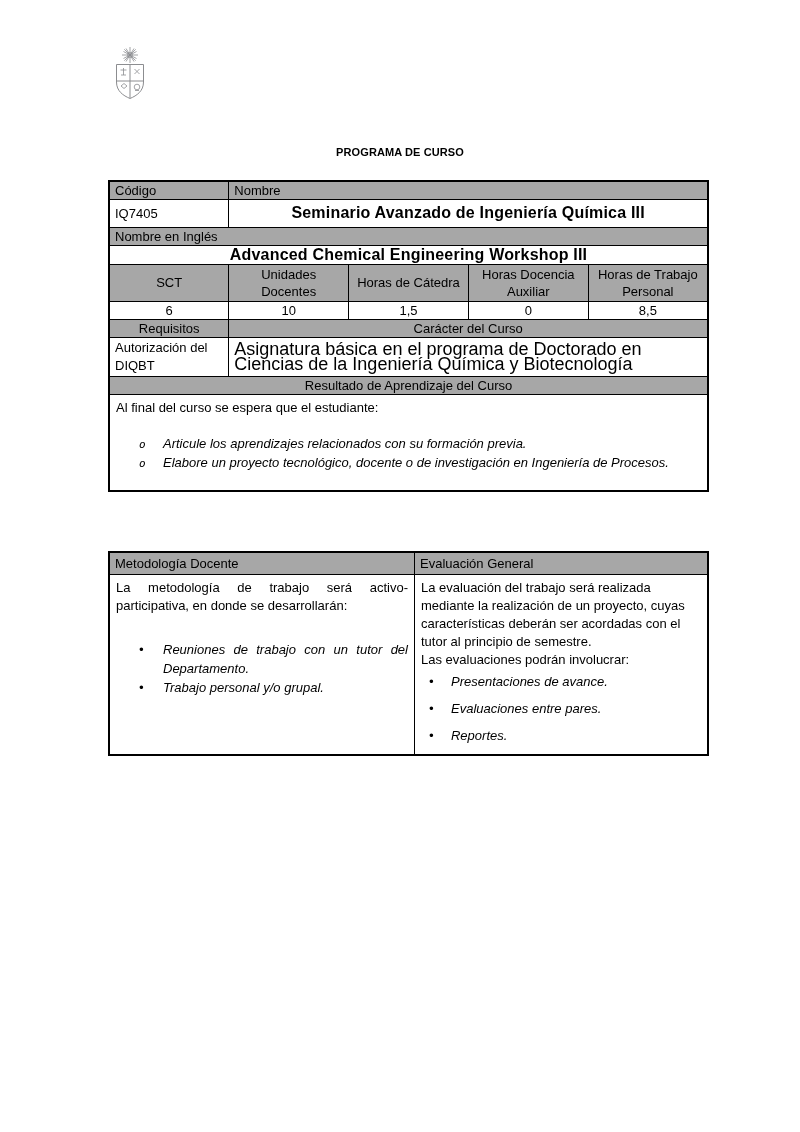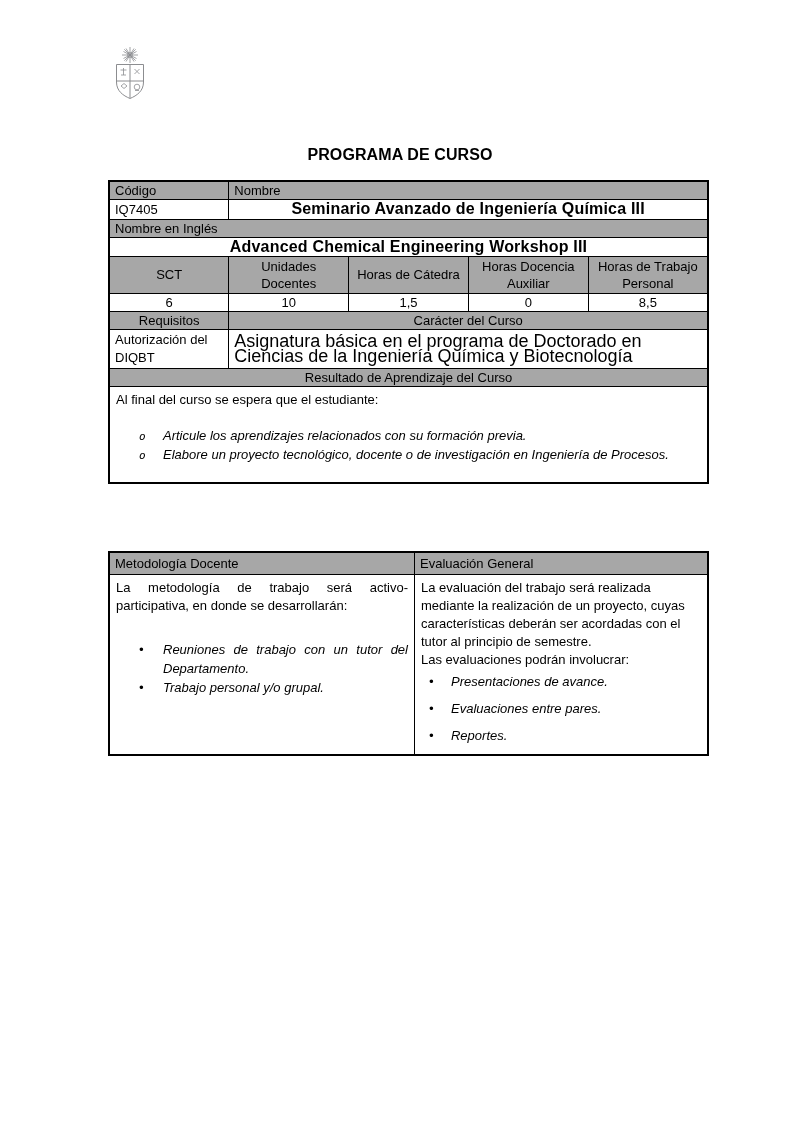--- a/index.html
+++ b/index.html
@@ -13,21 +13,21 @@
   .logo { position:absolute; left:112px; top:46px; display:flex; }
   .crest { width:36px; height:54px; }
   .brandcol { margin-left:3px; margin-top:16px; display:flex; flex-direction:column; }
   .brandrow { display:flex; align-items:flex-end; border-left:2px solid #9a9b9d; border-right:2px solid #9a9b9d; padding:0 3px; height:40px; }
   .brandtxt { font-size:37px; font-weight:bold; letter-spacing:-2px; line-height:36px; color:#6d6e71; }
   .brandtxt .red { color:#e2231a; }
   .caption { margin-top:3px; padding-left:2px; color:#808285; font-size:6.5px; line-height:7px; letter-spacing:0.55px; white-space:nowrap; }
 
   
   .doc-title { position:absolute; top:146px; left:0; width:100%; text-align:center;
-    font-size:16px; font-weight:bold; letter-spacing:0.1px; }
+    font-size:11px; font-weight:bold; letter-spacing:0.1px; }
 
   
   table { border-collapse:collapse; table-layout:fixed; font-size:13px; }
   td, th { border:1.5px solid #000; font-weight:normal; vertical-align:middle; overflow:hidden; }
   .t1 { position:absolute; left:108px; top:180px; width:601px; }
   .t2 { position:absolute; left:108px; top:551px; width:601px; }
   table.t1, table.t2 { border:2px solid #000; }
   .hdr { background:#a7a7a7;margin-top:39px; }
   .left { text-align:left; padding:0 5px; }
   .center { text-align:center; }
@@ -90,21 +90,21 @@
         <col style="width:20%">
         <col style="width:20%">
         <col style="width:20%">
         <col style="width:20%">
       </colgroup>
     <tbody>
         <tr style="height:18px">
       <td class="hdr left">Código</td>
       <td class="hdr left" colspan="4">Nombre</td>
     </tr>
-    <tr style="height:20px">
+    <tr style="height:28px">
       <td class="left">IQ7405</td>
       <td class="center bold16" colspan="4">Seminario Avanzado de Ingeniería Química III</td>
     </tr>
     <tr style="height:18px">
       <td class="hdr left" colspan="5">Nombre en Inglés</td>
     </tr>
     <tr style="height:19px">
       <td class="center bold16" colspan="5">Advanced Chemical Engineering Workshop III</td>
     </tr>
     <tr style="height:37px">

